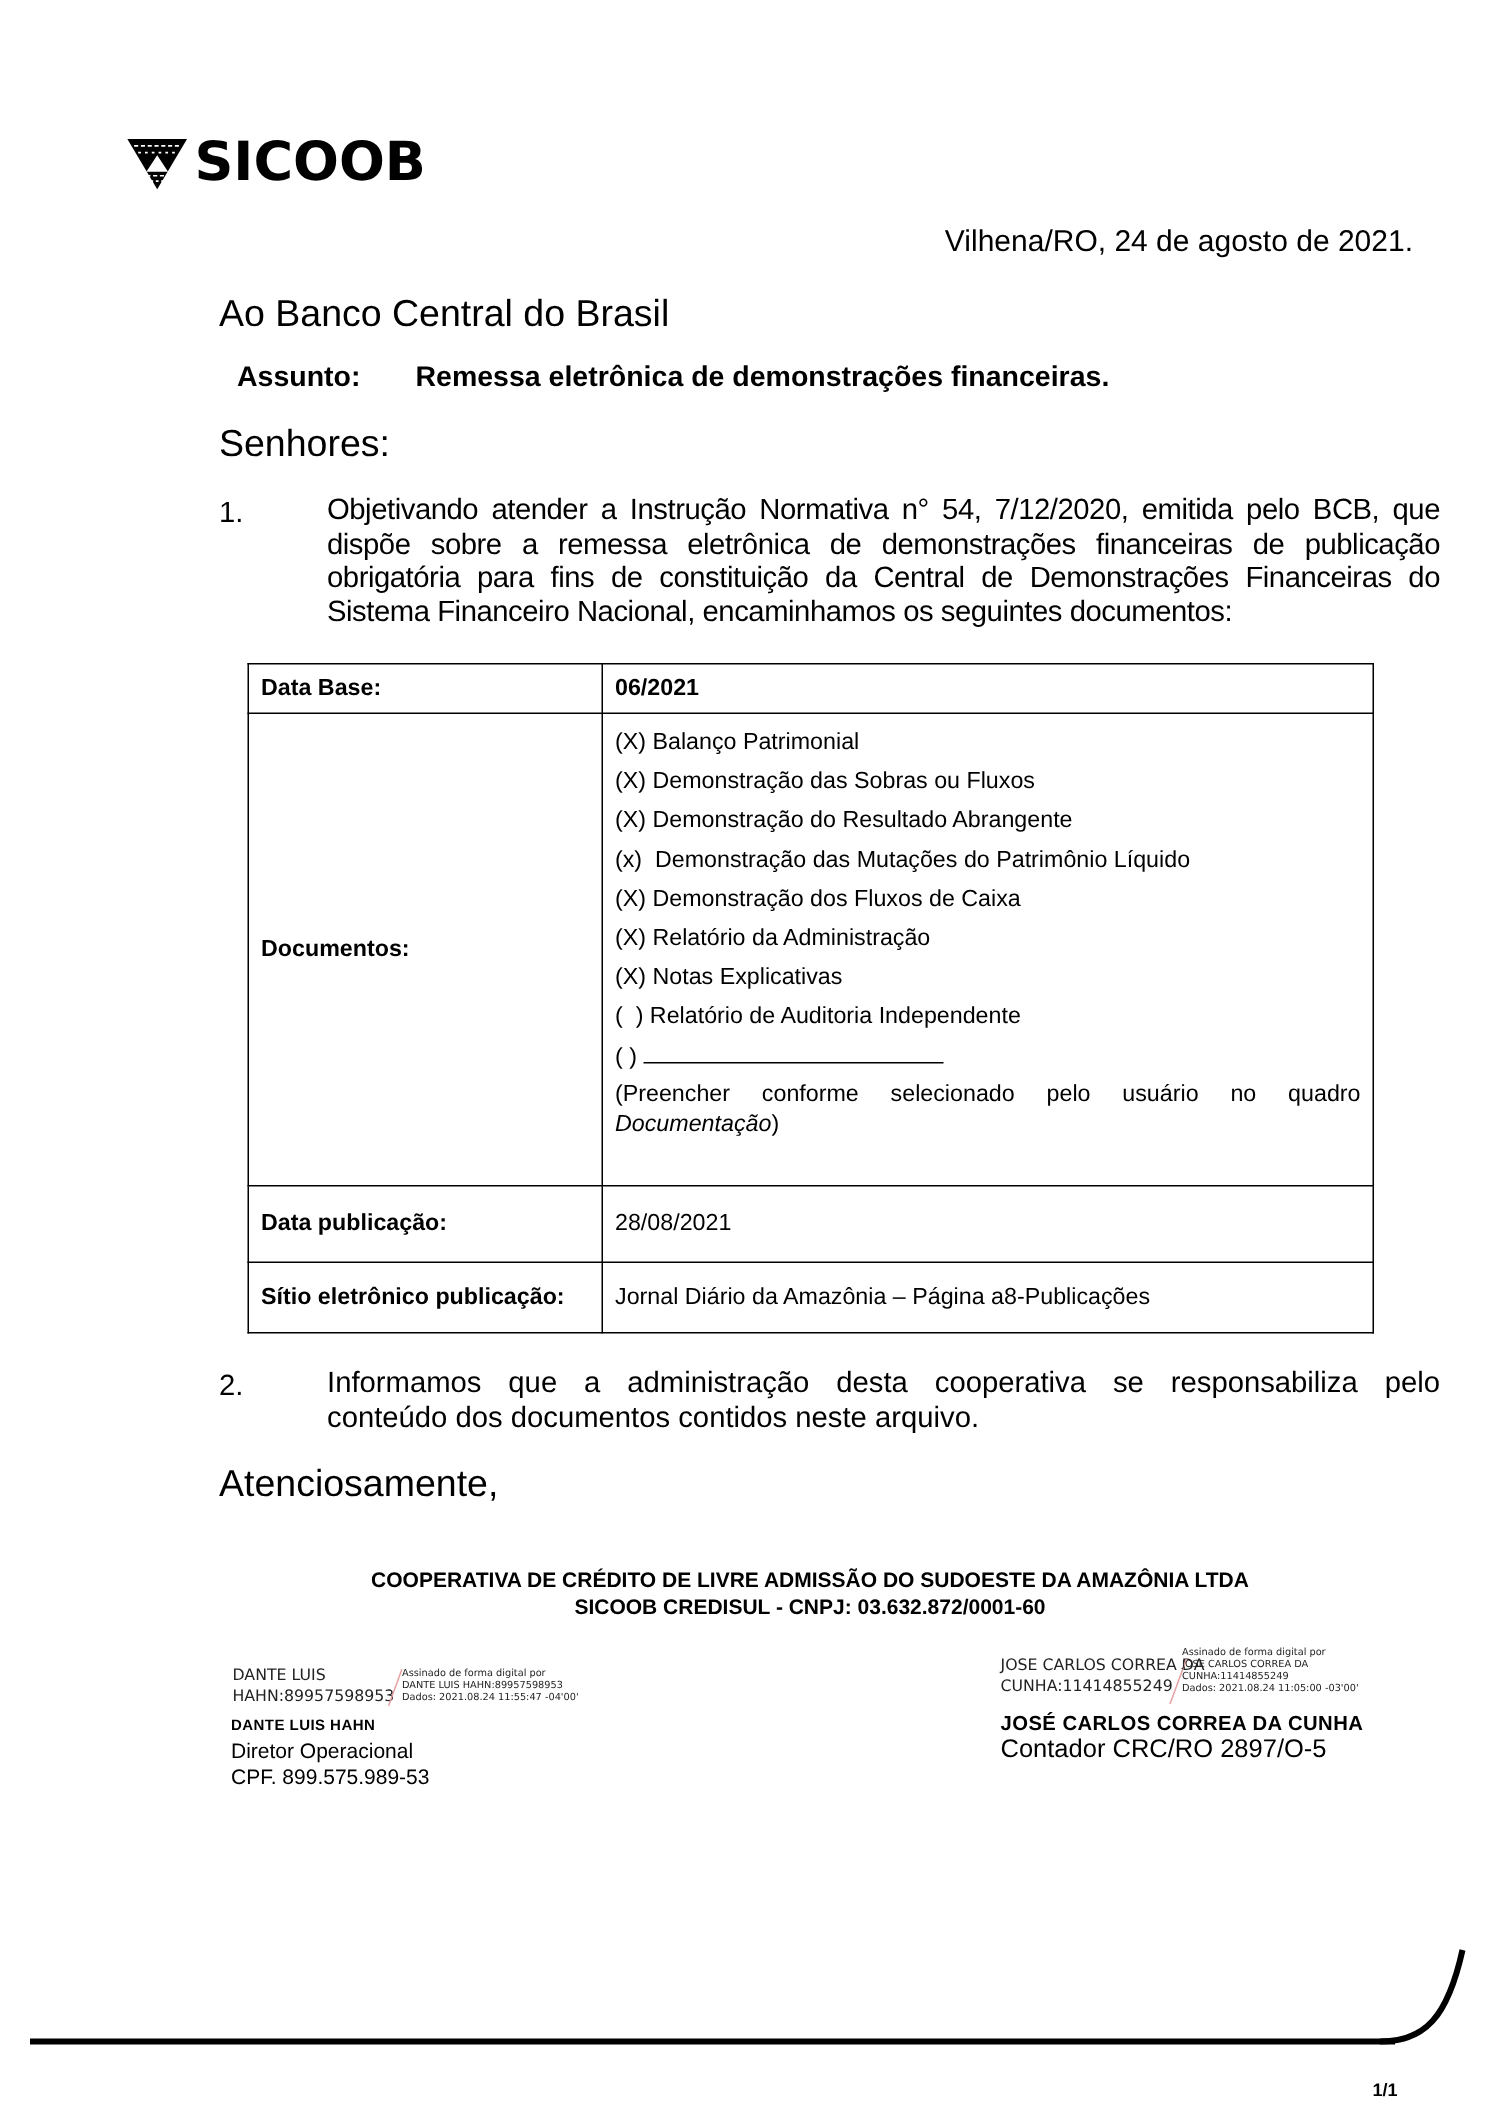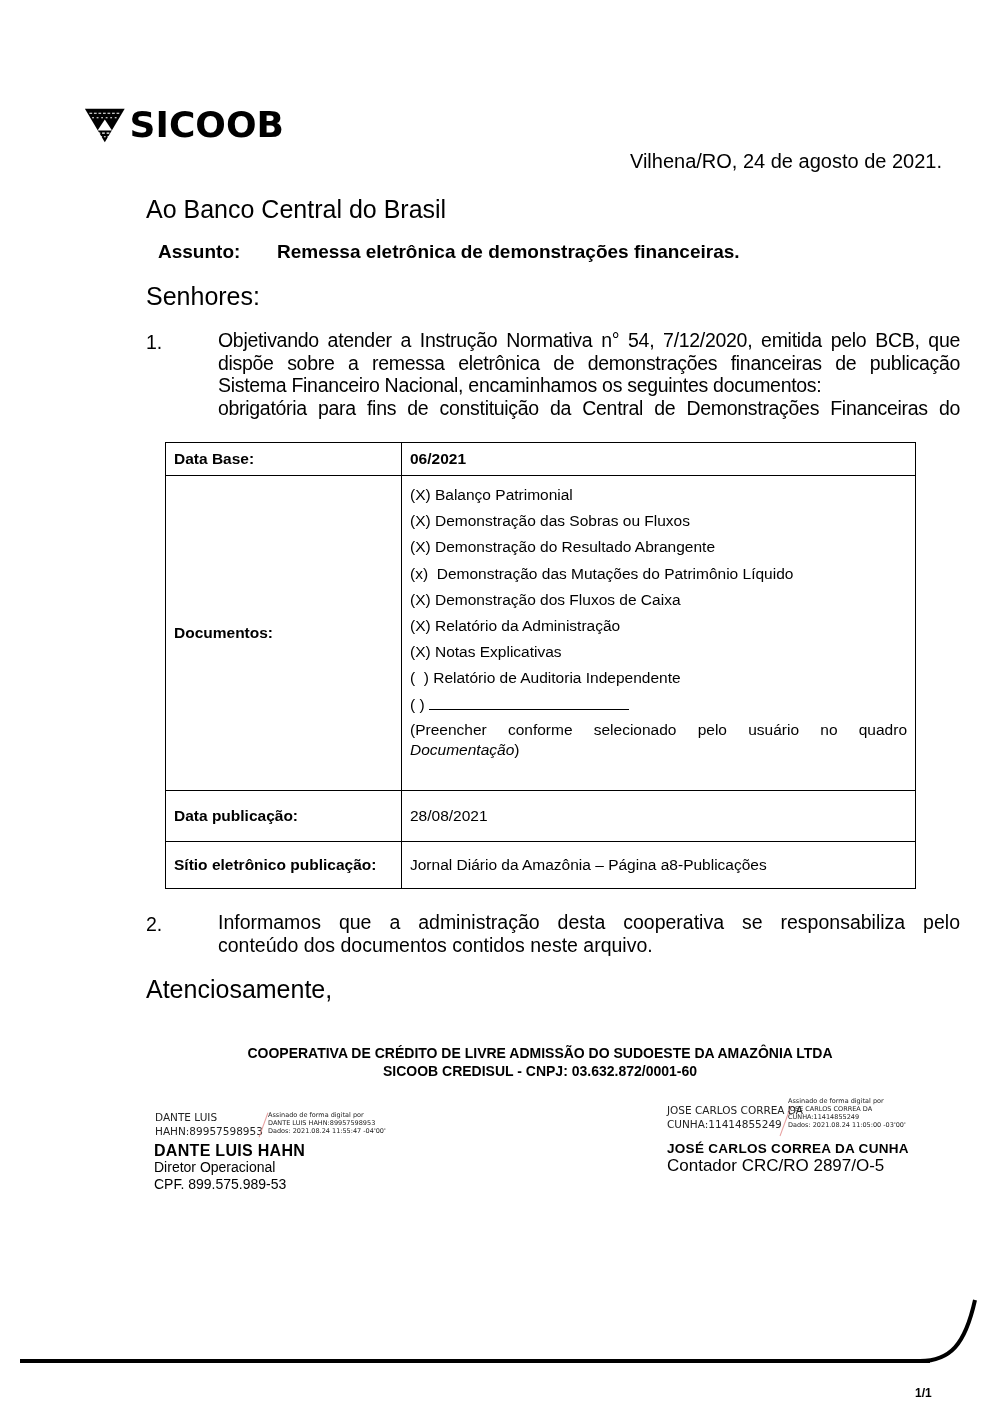--- a/index.html
+++ b/index.html
@@ -1,19 +1,19 @@
 <!DOCTYPE html>
 <html><head>
 <meta charset="utf-8">
 <style>
   html, body { margin: 0; padding: 0; background: #ffffff; }
   body { width: 1000px; height: 1418px; position: relative; overflow: hidden; color: #000; font-family: "Liberation Sans", sans-serif; }
   .abs { position: absolute; }
   
-  .logo { left: 84px; top: 100px; width: 200px; height: 50px; display: flex; align-items: center; }
+  .logo { left: 84px; top: 84px; width: 200px; height: 50px; display: flex; align-items: center; }
   .logo svg { width: 46px; height: 40px; margin-right: 4px; }
   .logo-text { font-family: "DejaVu Sans", sans-serif; font-weight: bold; font-size: 36px; letter-spacing: 0px; line-height: 40px; }
   .date { right: 58px; top: 150px; font-size: 20px; }
   .p { font-size: 25px; line-height: 23px; }
   .recipient { left: 146px; top: 198px; }
   .subject { left: 146px; top: 241px; font-weight: bold; font-size: 19px; }
   .subject .lbl { display: inline-block; width: 119px; margin-left: 12px; }
   .greeting { left: 146px; top: 285px; }
   .item-num { left: 146px; font-size: 19.5px; }
   .item-text { left: 194px; width: 742px; font-size: 19.5px; line-height: 22.5px; text-align: justify; text-align-last: left; margin-left: 24px; }
@@ -25,21 +25,21 @@
   .doc-list { padding-top: 6px; padding-bottom: 8px; }
   .doc-line { height: 26.2px; line-height: 26.2px; white-space: nowrap; }
   .doc-note { line-height: 20px; text-align: justify; text-align-last: justify; padding-top: 2px; }
   .doc-note2 { line-height: 20px; }
   .blank-line { display: inline-block; width: 200px; border-bottom: 1px solid #000; height: 16px; vertical-align: baseline; margin-left: 4px; }
   .closing { left: 146px; top: 978px; }
   .coop { left: 0; width: 1080px; top: 1044px; text-align: center; font-weight: bold; font-size: 14px; line-height: 18px; }
   
   .sig-small { font-size: 10.5px; line-height: 14px; font-family: "DejaVu Sans", sans-serif; color: #222; }
   .sig-tiny { font-size: 6.5px; line-height: 8px; font-family: "DejaVu Sans", sans-serif; color: #222; }
-  .sig-name { font-weight: bold; font-size: 16px; line-height: 16px; letter-spacing: 0.3px; }
+  .sig-name { font-weight: bold; font-size: 10px; line-height: 16px; letter-spacing: 0.3px; }
   .sig-role { font-size: 14px; line-height: 17px; }
   .scribble { position: absolute; width: 1px; height: 26px; background: #e7a0a0; transform: rotate(20deg); }
   
   .bottom-line { left: 20px; top: 1359px; width: 910px; height: 4px; background: #000; }
   .page-num { left: 915px; top: 1386px; font-size: 12px; font-weight: bold; }
 </style>
 </head>
 <body>
 
 <div class="abs logo">
@@ -61,22 +61,22 @@
 <div class="abs subject">
   <span class="lbl">Assunto:</span><span>Remessa eletrônica de demonstrações financeiras.</span>
 </div>
 
 <div class="abs p greeting">Senhores:</div>
 
 <div class="abs item-num" style="top:331px">1.</div>
 <div class="abs item-text tight" style="top:329px">
   <div style="text-align-last:justify">Objetivando atender a Instrução Normativa n° 54, 7/12/2020, emitida pelo BCB, que</div>
   <div style="text-align-last:justify">dispõe sobre a remessa eletrônica de demonstrações financeiras de publicação</div>
+  <div style="text-align-last:justify">obrigatória para fins de constituição da Central de Demonstrações Financeiras do</div>
   <div>Sistema Financeiro Nacional, encaminhamos os seguintes documentos:</div>
-  <div style="text-align-last:justify">obrigatória para fins de constituição da Central de Demonstrações Financeiras do</div>
 </div>
 
 <table class="docs">
   <tbody>
       <tr style="height:33px">
     <td class="lbl">Data Base:</td>
     <td style="font-weight:bold">06/2021</td>
   </tr>
   <tr style="height:315px">
     <td class="lbl">Documentos:</td>

